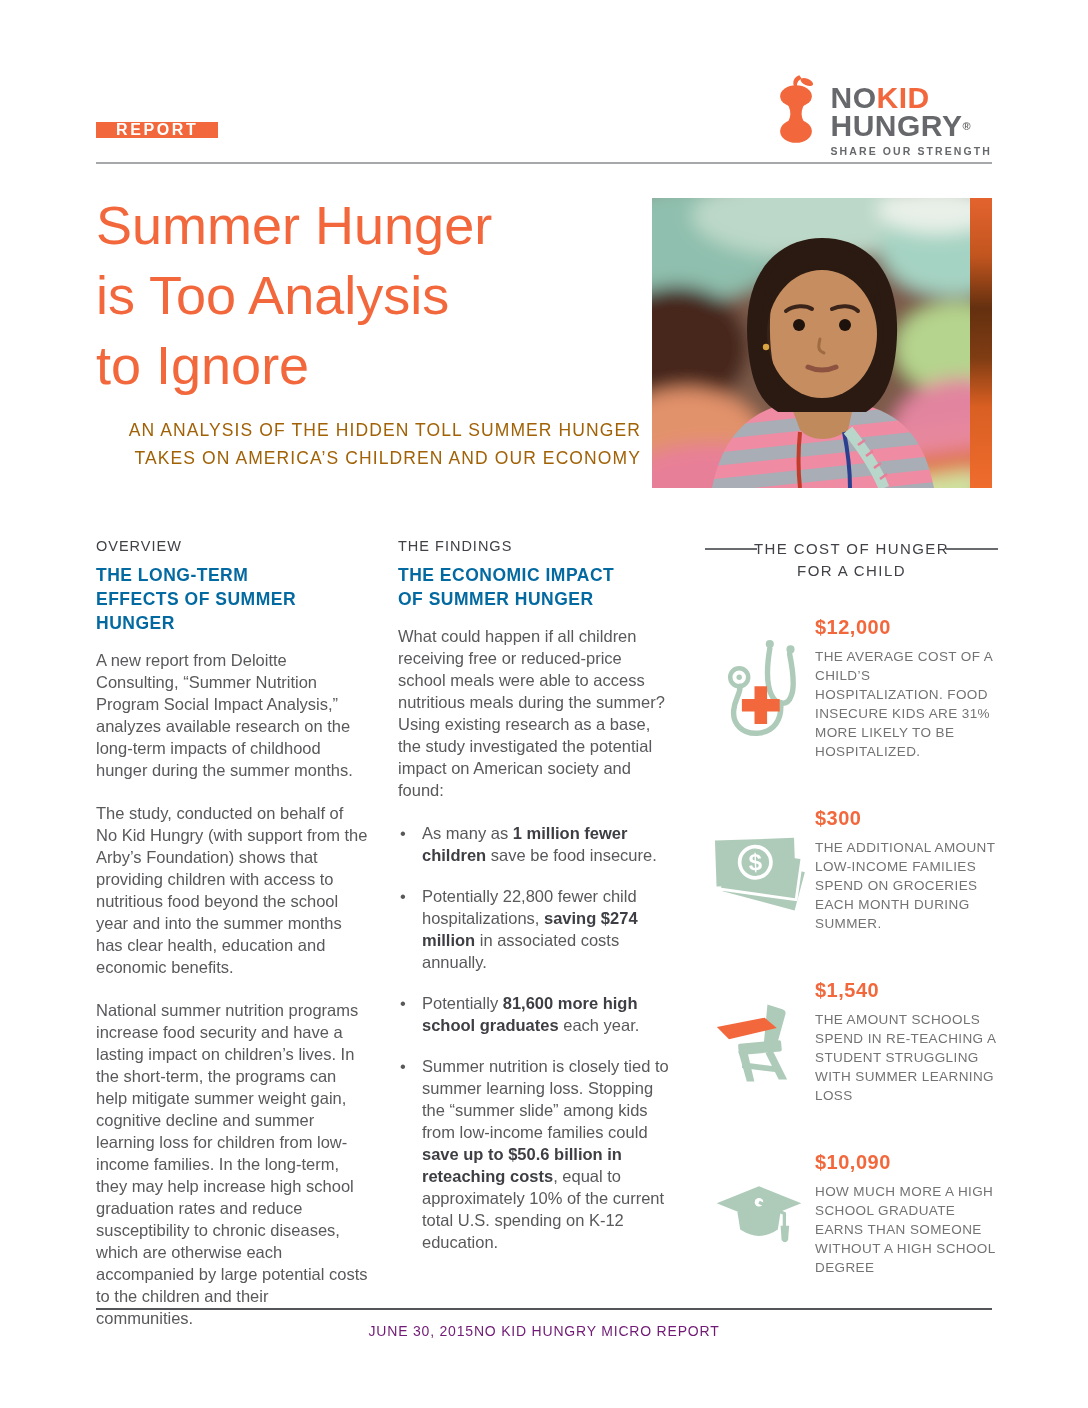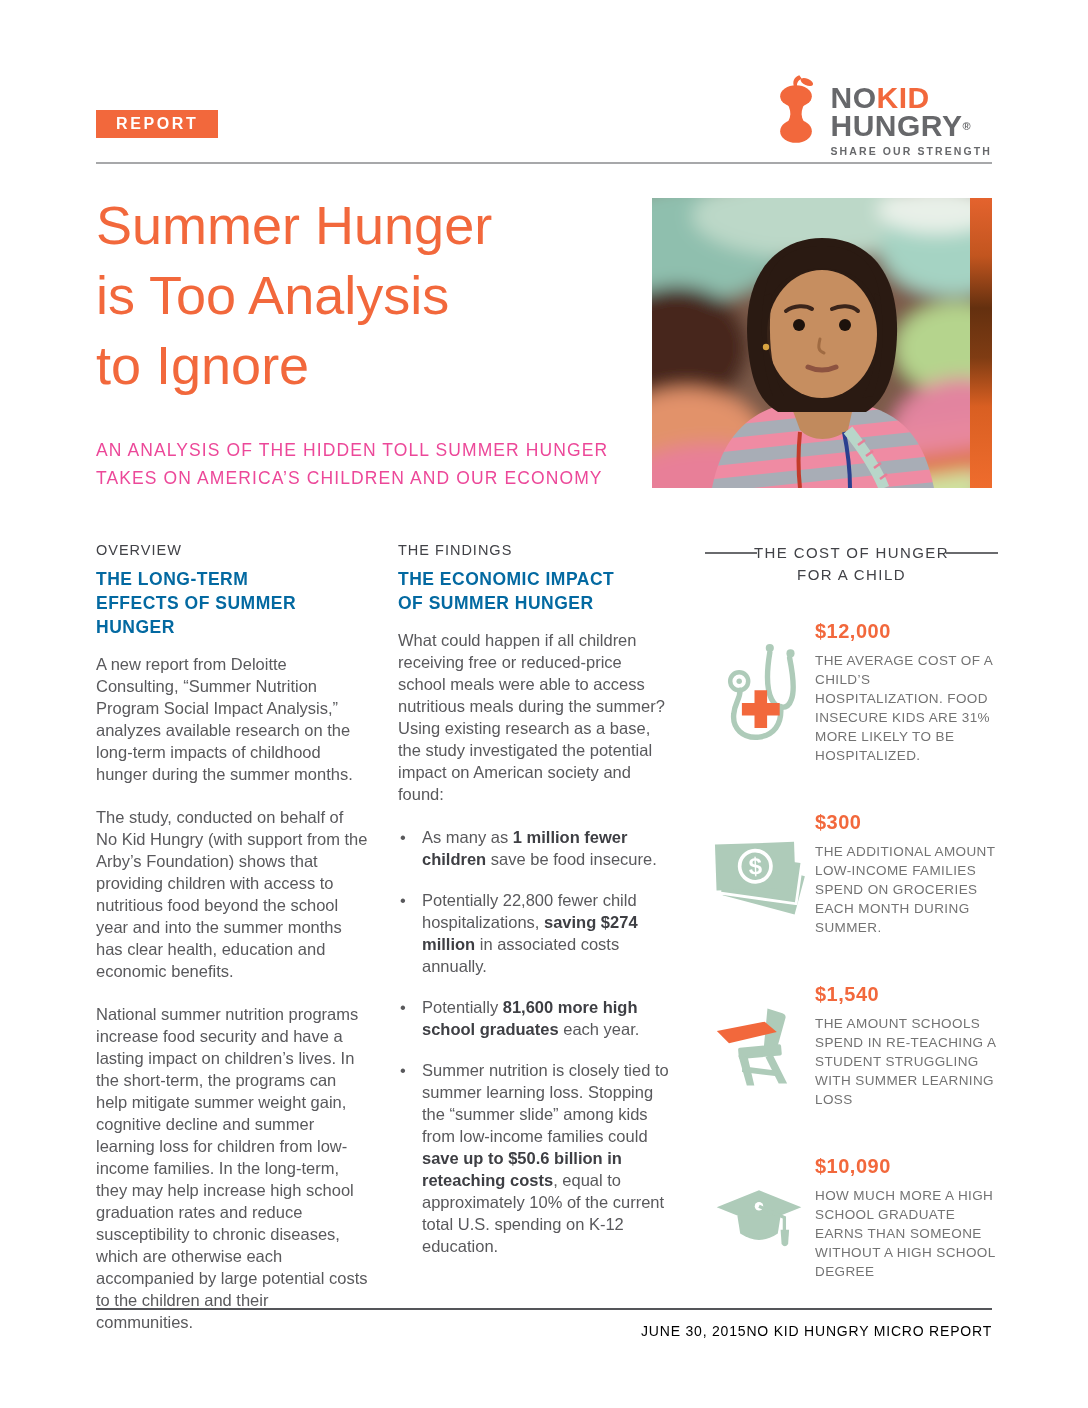--- a/index.html
+++ b/index.html
@@ -7,35 +7,35 @@
     width:1088px;height:1408px;background:#ffffff;position:relative;
     font-family:"Liberation Sans","DejaVu Sans",sans-serif;
     color:#59595c;overflow:hidden;margin:0 auto;
   }
   .content{padding:74px 96px 0;}
 
   
   .hdr{display:flex;justify-content:space-between;align-items:flex-end;height:88px;}
   .badge{
     background:#f2683c;color:#ffffff;font-weight:bold;font-size:16px;
-    letter-spacing:2.6px;padding:6px 20px;margin-bottom:24px;line-height:1;
+    letter-spacing:2.6px;padding:0 20px;margin-bottom:24px;line-height:1;
   }
   .logo{display:flex;align-items:flex-end;gap:10px;margin-bottom:6px;}
   .logo-text{line-height:1;}
   .logo-l1,.logo-l2{font-size:30px;font-weight:bold;letter-spacing:.5px;line-height:28px;color:#67686b;}
   .logo-kid{color:#f2683c;}
   .logo-reg{font-size:11px;vertical-align:top;color:#67686b;}
   .logo-tagline{font-size:10.5px;font-weight:bold;letter-spacing:2.1px;color:#67686b;margin-top:6px;}
   .top-rule{border:none;border-top:2px solid #a7a8aa;margin:0;}
 
   
   .hero{display:flex;justify-content:space-between;margin-top:34px;}
   .hero-text{width:545px;}
   .title{color:#f2683c;font-size:54px;line-height:70px;font-weight:normal;margin-top:-8px;}
-  .subtitle{margin-top:36px;font-size:17.5px;line-height:28px;letter-spacing:1.1px;color:#ec4899;}
+  .subtitle{margin-top:16px;font-size:17.5px;line-height:28px;letter-spacing:1.1px;color:#a16207;text-align:right;}
   .photo{width:340px;height:290px;flex:none;}
 
   
   .columns{display:grid;grid-template-columns:272px 275px 1fr;column-gap:30px;margin-top:50px;min-height:712px;}
   .eyebrow{font-size:14.5px;letter-spacing:1px;color:#414247;margin-bottom:9px;}
   .col-heading{color:#0369a1;font-weight:bold;font-size:17.5px;letter-spacing:.5px;line-height:24px;max-width:235px;margin-bottom:14px;}
   .body-p{font-size:16.5px;line-height:22px;margin:0 0 21px;color:#59595c;}
   .bullets{list-style:none;margin:6px 0 0;padding:0;}
   .bullets li{position:relative;padding-left:24px;margin-bottom:19px;font-size:16.5px;line-height:22px;}
   .bullets li::before{content:"\2022";position:absolute;left:2px;top:0;color:#59595c;}
@@ -47,22 +47,22 @@
   .cost-head .hline.left{left:2px;}
   .cost-head .hline.right{right:2px;}
   .cost-item{display:flex;align-items:center;margin-bottom:46px;}
   .cost-icon{width:112px;flex:none;display:flex;justify-content:center;align-items:center;}
   .cost-text{width:185px;}
   .cost-amount{color:#f2683c;font-size:20px;font-weight:bold;margin-bottom:8px;letter-spacing:.5px;}
   .cost-caption{font-size:13.5px;line-height:19px;letter-spacing:.4px;color:#737373;}
 
   
   .footer{position:absolute;left:96px;right:96px;top:1308px;border-top:2px solid #545559;
-          display:flex;justify-content:flex-end;padding-top:13px;
-          font-size:14px;letter-spacing:.8px;color:#000000;}
+          display:flex;justify-content:center;padding-top:13px;
+          font-size:14px;letter-spacing:.8px;color:#701a75;}
 </style>
 </head>
 <body>
 
 <div class="page">
   <div class="content">
 
     <div class="hdr">
       <div class="badge">REPORT</div>
       <div class="logo">

